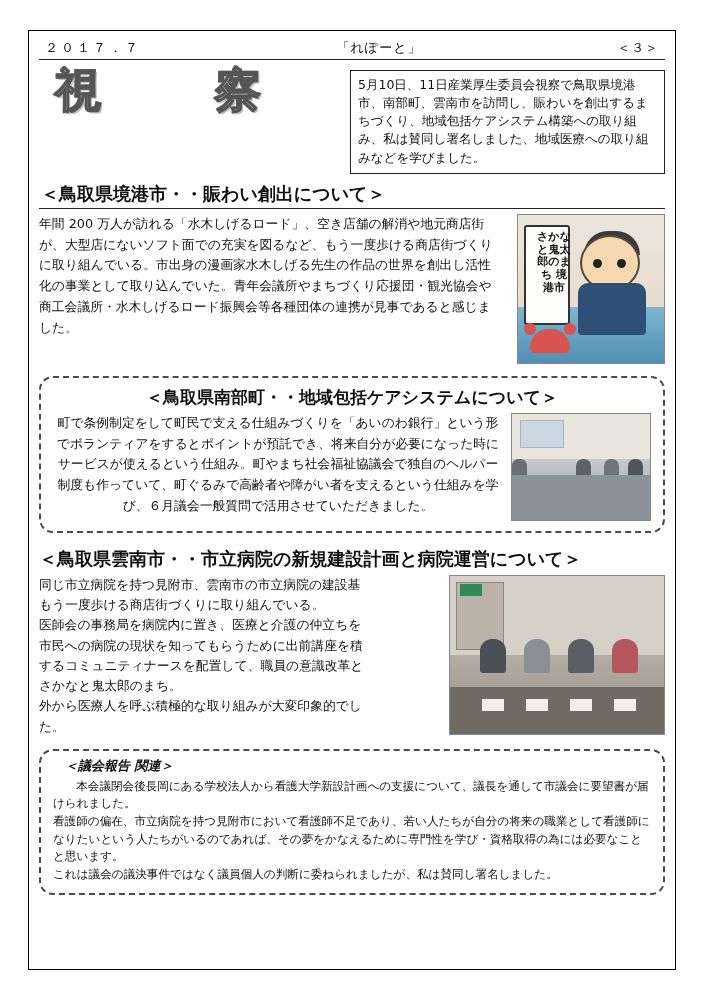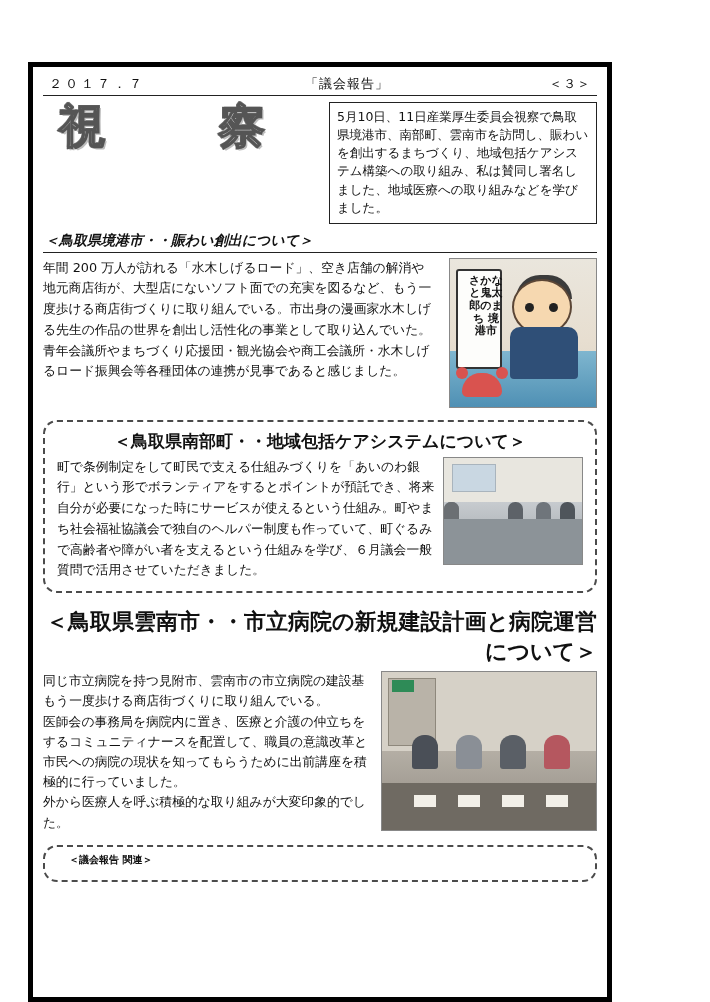--- a/index.html
+++ b/index.html
@@ -7,25 +7,24 @@
     width:710px;height:1002px;
     background:#ffffff;
     font-family:"DejaVu Sans","Liberation Sans",sans-serif;
     color:#111;
     position:relative;
     overflow:hidden;
   }
   .page{
     position:absolute;
     left:28px; top:30px;
-    width:584px; height:940px;
-    border:5px solid #000000;
+    width:648px; height:940px;
+    border:1px solid #000000;
     box-sizing:border-box;
     background:#fff;
-    margin-top:32px;
   }
   .inner{
     position:absolute;
     left:10px; top:8px; right:10px; bottom:8px;
   }
   
   .header{
     display:flex;
     align-items:flex-end;
     justify-content:space-between;
@@ -35,21 +34,22 @@
     letter-spacing:2px;
   }
   .header .date{letter-spacing:3px;}
   .header .title{letter-spacing:1px;}
   .header .pageno{letter-spacing:1px;}
 
   
   .topblock{
     display:flex;
     margin-top:6px;
-    align-items:flex-start;
+    align-items:flex-end;
+    gap:25px;
   }
   .bigtitle{
     width:286px;
     position:relative;
     height:108px;
   }
   .bigtitle .l1, .bigtitle .l2{
     font-family:"DejaVu Serif","Liberation Serif",serif;
     font-weight:bold;
     color:#ffffff;
@@ -79,25 +79,24 @@
     border:1px solid #222;
     padding:5px 7px 6px 7px;
     font-size:12.5px;
     line-height:1.45;
     box-sizing:border-box;
     min-height:104px;
   }
 
   
   .sec-head{
-    font-size:14px;
+    font-size:18px;
     font-weight:bold;
     margin:8px 0 2px 2px;
     letter-spacing:0px;
-    font-style:italic;
   }
   .rule{
     border-bottom:1px solid #222;
     margin-bottom:5px;
   }
   .sec1{
     display:flex;
     align-items:flex-start;
   }
   .sec1 .txt{
@@ -143,38 +142,39 @@
   }
   .sec2{
     display:flex;
     align-items:flex-start;
   }
   .sec2 .txt{
     flex:1;
     font-size:12.8px;
     line-height:1.62;
     padding-right:8px;
+    text-align:center;
   }
   
   .photo2{width:140px;height:108px;background:linear-gradient(180deg,#dfe3e6 0%,#c8ccd0 40%,#9aa0a4 100%);}
   .p2-wall{position:absolute;left:0;top:0;width:100%;height:42%;background:#e8e6df;}
   .p2-win{position:absolute;left:8px;top:6px;width:42px;height:26px;background:#c9d7e2;border:1px solid #a9b4bd;}
   .p2-table{position:absolute;left:0;top:58%;width:100%;height:42%;background:#8c9398;}
   .p2-p{position:absolute;width:15px;height:20px;border-radius:7px 7px 2px 2px;background:#6b6f73;top:42%;}
   .p2-p:nth-of-type(1){left:12px;background:#4b5157;}
   .p2-p:nth-of-type(2){left:38px;background:#7a7f84;}
   .p2-p:nth-of-type(3){left:64px;background:#5d6268;}
   .p2-p:nth-of-type(4){left:92px;background:#6f757b;}
   .p2-p:nth-of-type(5){left:116px;background:#4f555b;}
 
   
   .sec3-head{
-    font-size:22px;
-    font-weight:bold;
-    text-align:right;
+    font-size:18px;
+    font-weight:bold;
+    text-align:left;
     margin:14px 0 2px 0;
   }
   .sec3{
     display:flex;
     align-items:flex-start;
     margin-top:4px;
   }
   .sec3 .txt{
     flex:1;
     font-size:12.8px;
@@ -197,41 +197,42 @@
 
   
   .reportbox{
     border:2px dashed #4b4b4b;
     border-radius:14px;
     margin-top:12px;
     padding:6px 12px 10px 12px;
     box-sizing:border-box;
   }
   .report-head{
-    font-size:10px;
+    font-size:13px;
     font-weight:bold;
     margin-left:12px;
     margin-bottom:3px;
+    font-style:italic;
   }
   .report-body p{
     margin:0;
     font-size:11.6px;
     line-height:1.52;
   }
   .report-body p.indent{text-indent:2em;}
 </style>
 </head>
 <body>
 
 <div class="page">
  <div class="inner">
 
   <div class="header">
     <div class="date">２０１７．７</div>
-    <div class="title">「議会報告」</div>
+    <div class="title">「れぽーと」</div>
     <div class="pageno">＜３＞</div>
   </div>
 
   <div class="topblock">
     <div class="bigtitle">
       <div class="l1">視　察</div>
     </div>
     <div class="leadbox">
       <span>5月10日、11日産業厚生委員会視察で鳥取県境港市、南部町、雲南市を訪問し、賑わいを創出するまちづくり、地域包括ケアシステム構築への取り組み、私は賛同し署名しました、地域医療への取り組みなどを学びました。</span>
     </div>
@@ -270,23 +271,23 @@
       </div>
     </div>
   </div>
 
   <div class="sec3-head">＜鳥取県雲南市・・市立病院の新規建設計画と病院運営について＞</div>
   <div class="sec3">
     <div class="txt">
       <div>同じ市立病院を持つ見附市、雲南市の市立病院の建設基</div>
       <div>もう一度歩ける商店街づくりに取り組んでいる。</div>
       <div>医師会の事務局を病院内に置き、医療と介護の仲立ちを</div>
+      <div>市民への病院の現状を知ってもらうために出前講座を積</div>
       <div>するコミュニティナースを配置して、職員の意識改革と</div>
-      <div>市民への病院の現状を知ってもらうために出前講座を積</div>
-      <div>極的に行っていました。</div>
+      <div>さかなと鬼太郎のまち。</div>
       <div>外から医療人を呼ぶ積極的な取り組みが大変印象的でし</div>
       <div>た。</div>
     </div>
     <div class="photo photo3">
       <div class="p3-wall"></div>
       <div class="p3-door"></div>
       <div class="p3-exit"></div>
       <div class="p3-p a"></div>
       <div class="p3-p b"></div>
       <div class="p3-p c"></div>
@@ -294,16 +295,21 @@
       <div class="p3-tbl"></div>
       <div class="p3-paper a"></div>
       <div class="p3-paper b"></div>
       <div class="p3-paper c"></div>
       <div class="p3-paper d"></div>
     </div>
   </div>
 
   <div class="reportbox">
     <div class="report-head">＜議会報告 関連＞</div>
+    <div class="report-body">
+      <p class="indent">本会議閉会後長岡にある学校法人から看護大学新設計画への支援について、議長を通して市議会に要望書が届けられました。</p>
+      <p>看護師の偏在、市立病院を持つ見附市において看護師不足であり、若い人たちが自分の将来の職業として看護師になりたいという人たちがいるのであれば、その夢をかなえるために専門性を学び・資格取得の為には必要なことと思います。</p>
+      <p>これは議会の議決事件ではなく議員個人の判断に委ねられましたが、私は賛同し署名しました。</p>
+    </div>
   </div>
 
  </div>
 </div>
 
 </body></html>

